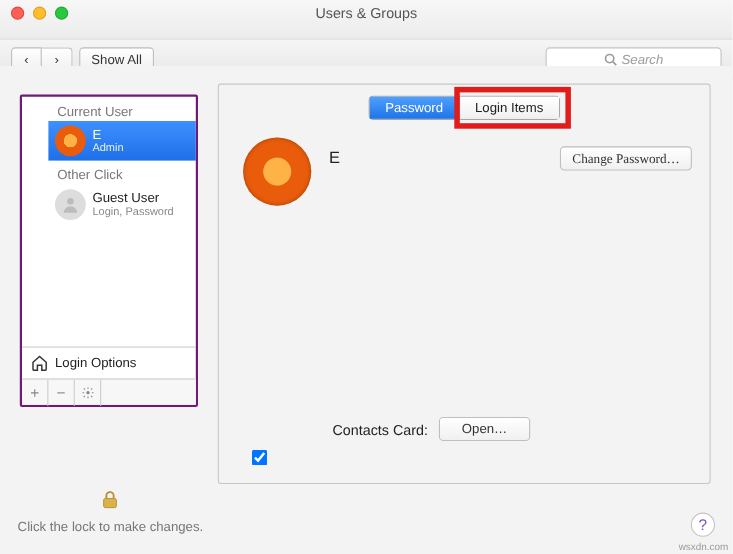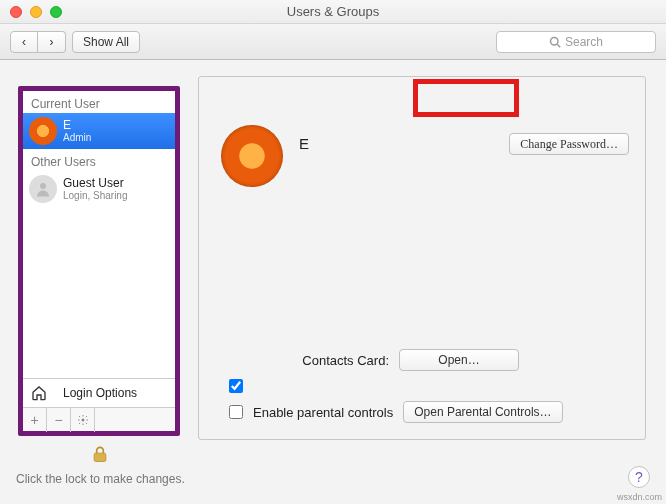--- a/index.html
+++ b/index.html
@@ -6,21 +6,21 @@
   html, body { width: 666px; height: 504px; overflow: hidden; }
   body {
     font-family: -apple-system, "Helvetica Neue", Helvetica, Arial, sans-serif;
     font-size: 13px;
     color: #222;
     background: #fff;
   }
   
   .titlebar {
     position: relative;
-    height: 24px;
+    height: 36px;
     background: linear-gradient(#f7f7f7, #ececec);
     border-bottom: 1px solid #d6d6d6;
     text-align: center;
     line-height: 24px;
     font-size: 13px;
     color: #555;
   }
   .traffic {
     position: absolute;
     left: 10px; top: 6px;
@@ -71,39 +71,41 @@
     display: flex;
     align-items: center;
     justify-content: center;
     width: 160px;
     height: 22px;
     border: 1px solid #c3c3c3;
     border-radius: 4px;
     background: #fff;
     color: #9c9c9c;
     font-size: 12px;
+    font-style: italic;
   }
   .search svg { margin-right: 4px; }
 
   
   .panel {
     position: absolute;
     top: 60px; left: 0;
     width: 666px; height: 444px;
     background: #f3f3f3;
   }
 
   
   .sidebar {
     position: absolute;
     left: 18px; top: 26px;
-    width: 162px; height: 350px;
-    border: 5px solid #701a75;
+    width: 162px; height: 284px;
+    border: 2px solid #701a75;
     background: #fff;
     border-radius: 2px;
+    padding-left: 24px;
   }
   .side-group-label {
     padding: 6px 8px 2px 8px;
     color: #777;
     font-size: 12px;
   }
   .user-row {
     display: flex;
     align-items: center;
     gap: 6px;
@@ -126,21 +128,21 @@
   }
   .user-row .names { line-height: 1.1; }
   .user-row .main { font-size: 12px; }
   .user-row .sub  { font-size: 10px; color: #888; }
 
   .login-options {
     position: absolute;
     bottom: 24px; left: 0; right: 0;
     border-top: 1px solid #ccc;
     padding: 6px 8px;
-    display: flex; align-items: center; gap: 16px;
+    display: flex; align-items: center; gap: 6px;
     font-size: 12px;
   }
   .side-toolbar {
     position: absolute;
     bottom: 0; left: 0; right: 0;
     height: 24px;
     border-top: 1px solid #ccc;
     background: #f7f7f7;
     display: flex;
   }
@@ -285,31 +287,31 @@
 
   <div class="sidebar">
     <div class="side-group-label">Current User</div>
     <div class="user-row selected">
       <div class="avatar flower"></div>
       <div class="names">
         <div class="main">E</div>
         <div class="sub">Admin</div>
       </div>
     </div>
-    <div class="side-group-label">Other Users</div>
+    <div class="side-group-label">Other Click</div>
     <div class="user-row">
       <div class="avatar">
         <svg width="18" height="18" viewBox="0 0 24 24">
             <circle cx="12" cy="8" r="4" fill="#bbb"></circle>
             <path d="M4 22c0-4.4 3.6-8 8-8s8 3.6 8 8" fill="#bbb"></path>
           </svg>
       </div>
       <div class="names">
         <div class="main">Guest User</div>
-        <div class="sub">Login, Sharing</div>
+        <div class="sub">Login, Password</div>
       </div>
     </div>
 
     <div class="login-options">
       <svg width="16" height="16" viewBox="0 0 24 24">
           <path d="M3 11l9-8 9 8v10a1 1 0 0 1-1 1h-5v-7h-6v7H4a1 1 0 0 1-1-1z" fill="none" stroke="#333" stroke-width="2"></path>
         </svg>
       <span>Login Options</span>
     </div>
     <div class="side-toolbar">
@@ -318,44 +320,45 @@
       <div class="side-tbtn">
         <svg width="12" height="12" viewBox="0 0 24 24">
             <circle cx="12" cy="12" r="3" fill="#888"></circle>
             <path d="M12 2v3M12 19v3M4.2 4.2l2.1 2.1M17.7 17.7l2.1 2.1M2 12h3M19 12h3M4.2 19.8l2.1-2.1M17.7 6.3l2.1-2.1" stroke="#888" stroke-width="2"></path>
           </svg>
       </div>
     </div>
   </div>
 
   <div class="content">
+    <div class="tabs">
+      <div class="tab active">
+        <span>Password</span>
+      </div>
+      <div class="tab">
+        <span>Login Items</span>
+      </div>
+    </div>
     <div class="highlight-box"></div>
 
     <div class="big-avatar"></div>
     <div class="username-big">E</div>
     <div class="btn change-pw">
       <span>Change Password…</span>
     </div>
 
     <div class="lower-controls">
       <div class="row right-label">
         <span class="lbl-right">Contacts Card:</span>
-        <div class="btn" style="width:120px;">
+        <div class="btn" style="width:83px;">
           <span>Open…</span>
         </div>
       </div>
       <div class="row">
         <input type="checkbox" checked="" style="">
-      </div>
-      <div class="row">
-        <input type="checkbox" style="">
-        <span>Enable parental controls</span>
-        <div class="btn">
-          <span>Open Parental Controls…</span>
-        </div>
       </div>
     </div>
   </div>
 
   <div class="lock-row">
     <svg width="20" height="20" viewBox="0 0 24 24">
       <rect x="5" y="11" width="14" height="10" rx="2" fill="#d9b24a" stroke="#b8902e"></rect>
       <path d="M8 11V8a4 4 0 0 1 8 0v3" fill="none" stroke="#b8902e" stroke-width="2"></path>
     </svg>
     <span>Click the lock to make changes.</span>

